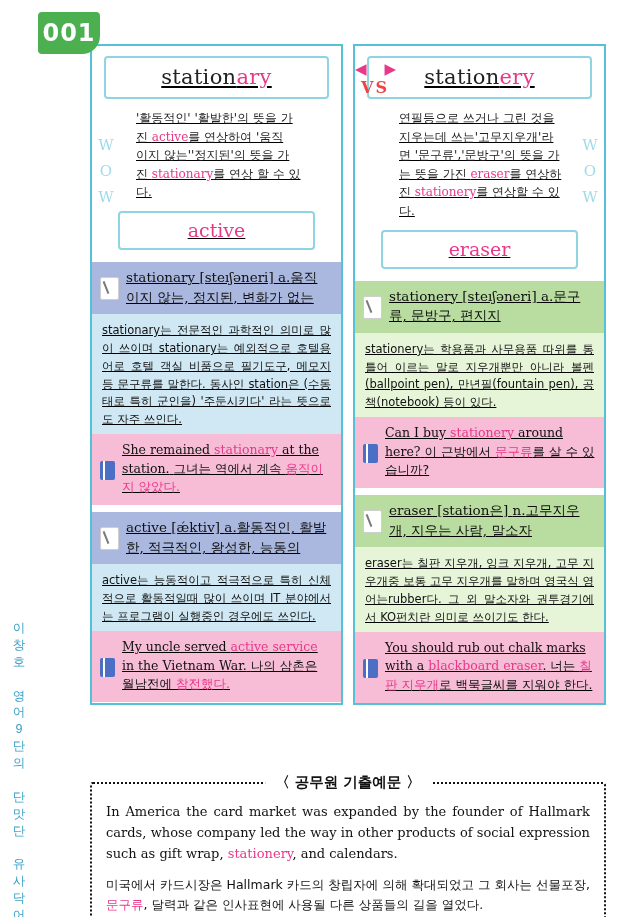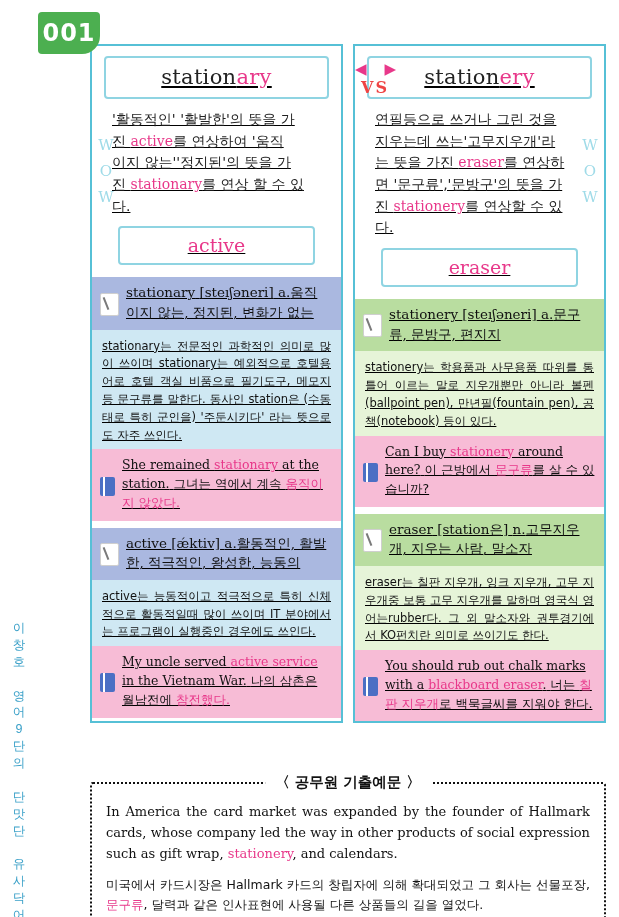--- a/index.html
+++ b/index.html
@@ -123,22 +123,22 @@
     letter-spacing: 0;
     line-height: 26px;
     text-align: center;
     width: 16px;
   }
   .wow.l { left: 6px; }
   .wow.r { right: 6px; }
 
   
   .memo {
-    margin: 10px 26px 0 20px;
-    font-size: 14px;
+    margin: 10px 26px 0 44px;
+    font-size: 12px;
     line-height: 1.55;
     color: #222;
     font-family: "DejaVu Sans", sans-serif;
     text-align: justify;
   }
   .memo .pk { color: #e8388a; }
   .memo .en { font-family: "DejaVu Serif", serif; }
 
   
   .assoc {
@@ -362,22 +362,22 @@
 
       <div class="wow r">
         <div>W</div>
         <div>O</div>
         <div>W</div>
       </div>
 
       <div class="memo">
         <div>연필등으로 쓰거나 그린 것을</div>
         <div>지우는데 쓰는'고무지우개'라</div>
+        <div>면 '문구류','문방구'의 뜻을 가</div>
         <div><span>는 뜻을 가진 </span><span class="pk en">eraser</span><span>를 연상하</span></div>
-        <div>면 '문구류','문방구'의 뜻을 가</div>
         <div><span>진 </span><span class="pk en">stationery</span><span>를 연상할 수 있</span></div>
         <div>다.</div>
       </div>
 
       <div class="assoc">eraser</div>
 
       <div class="entry-head green">
         <span class="pen-icon"></span>
         <span class="txt"><span>stationery</span> <span class="ipa">[steıʃəneri]</span> <span>a.</span><span>문구류, 문방구, 편지지</span></span>
       </div>

